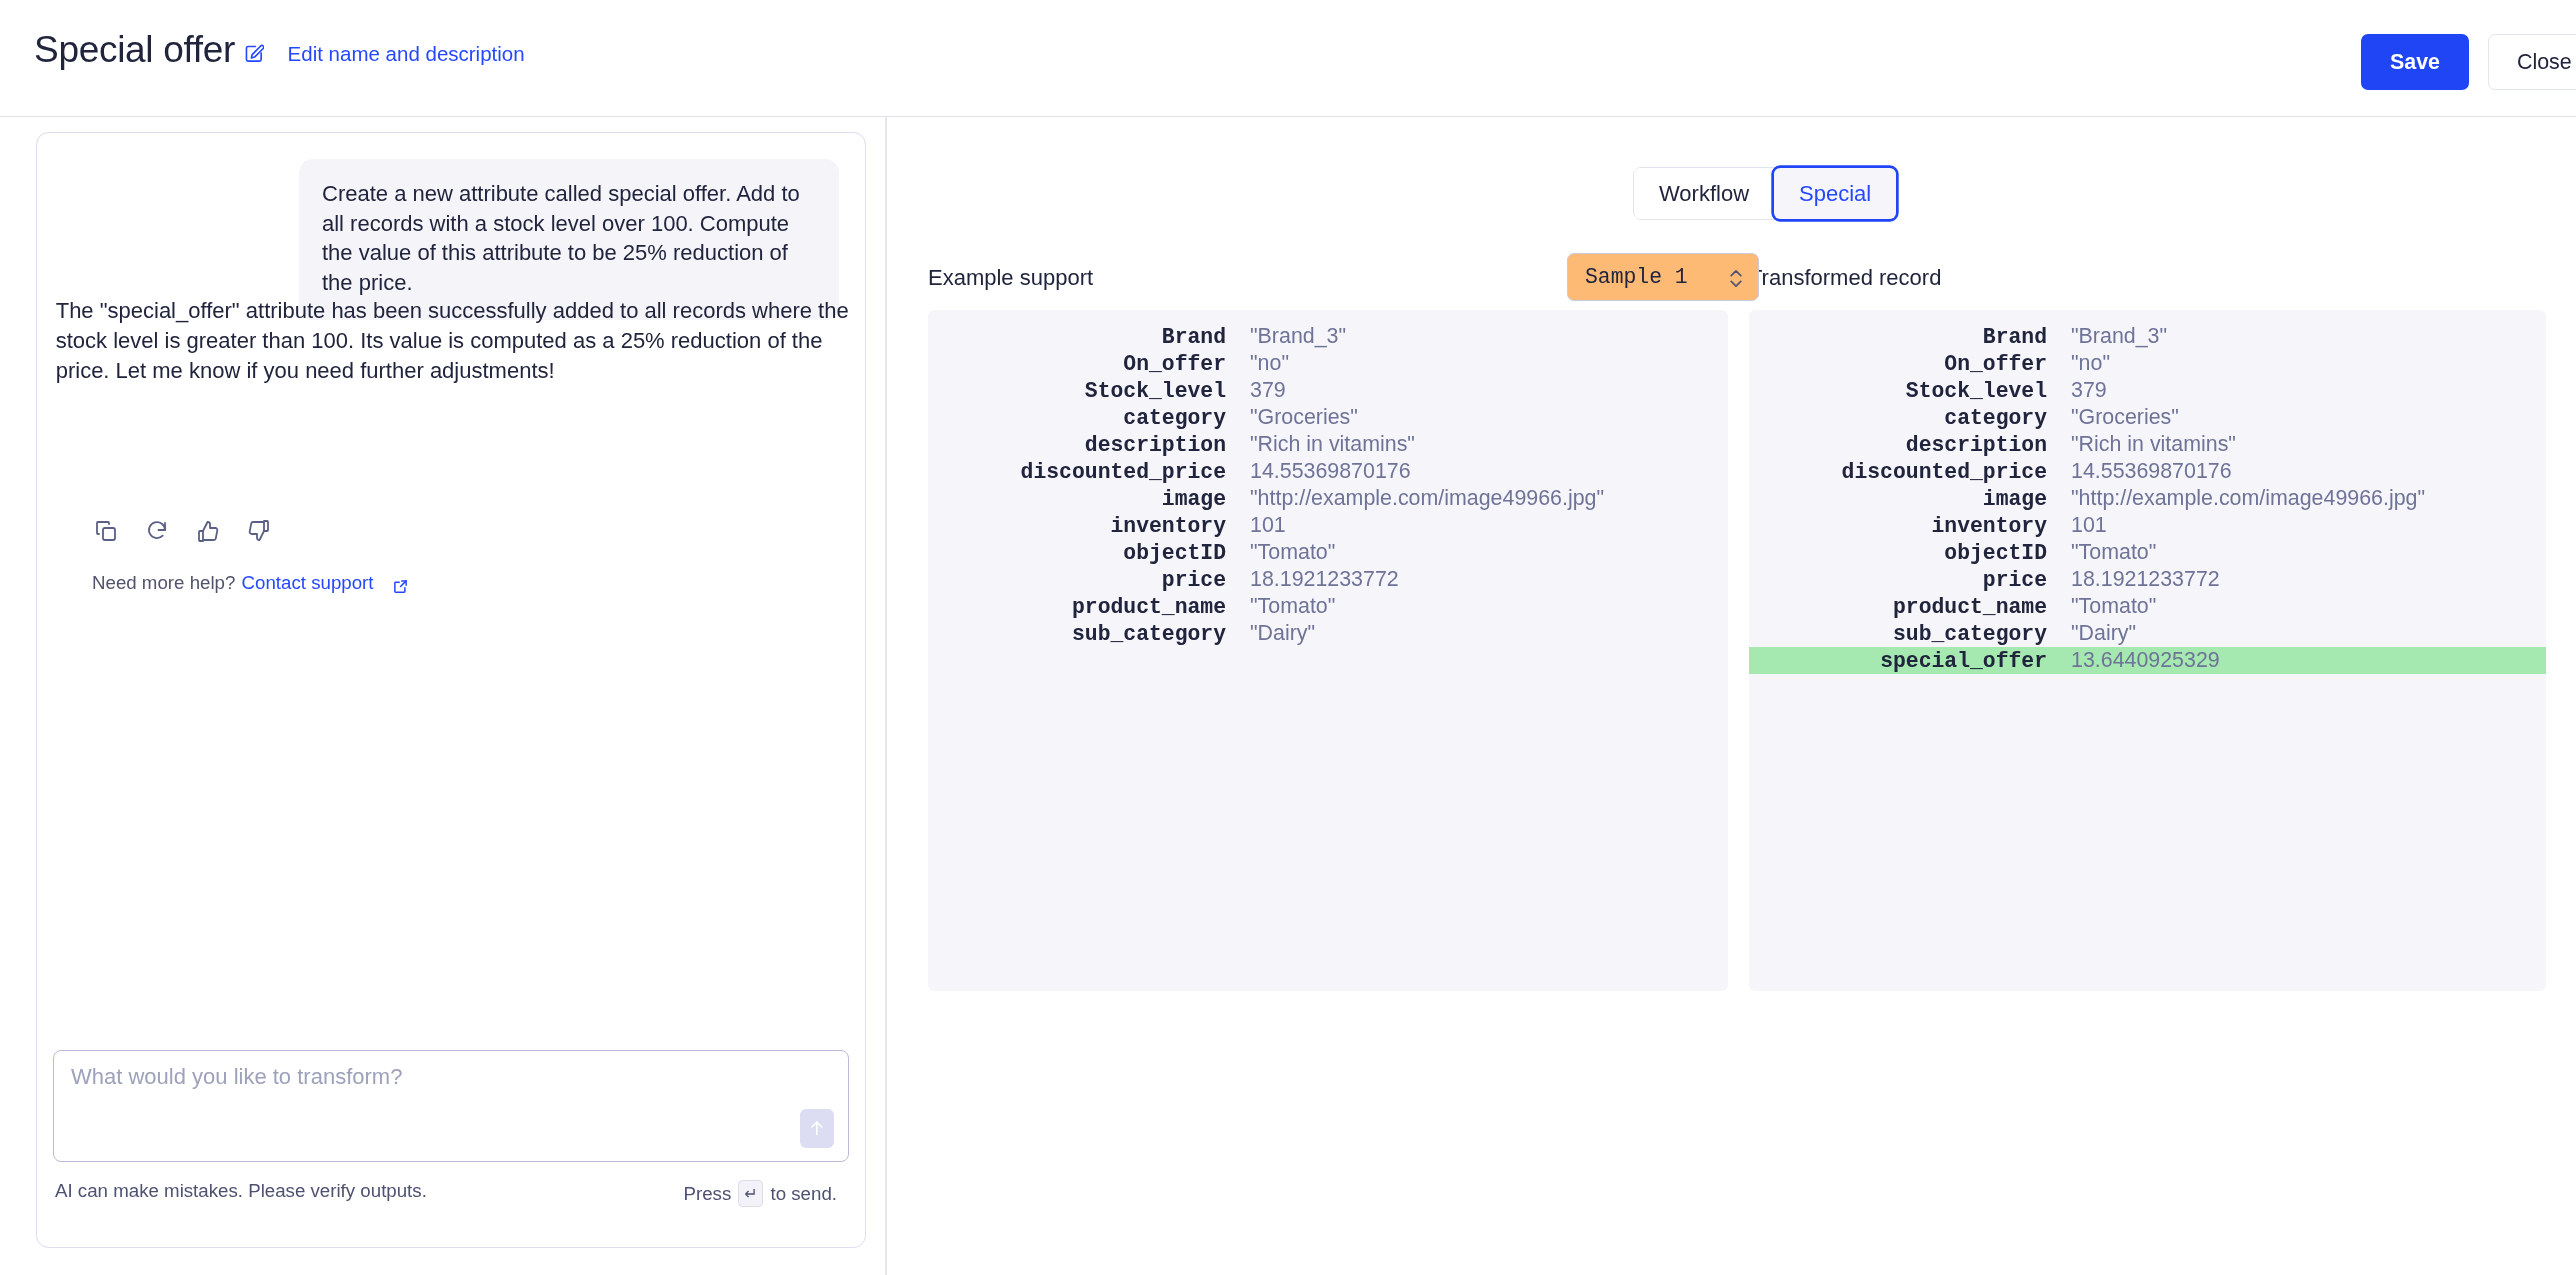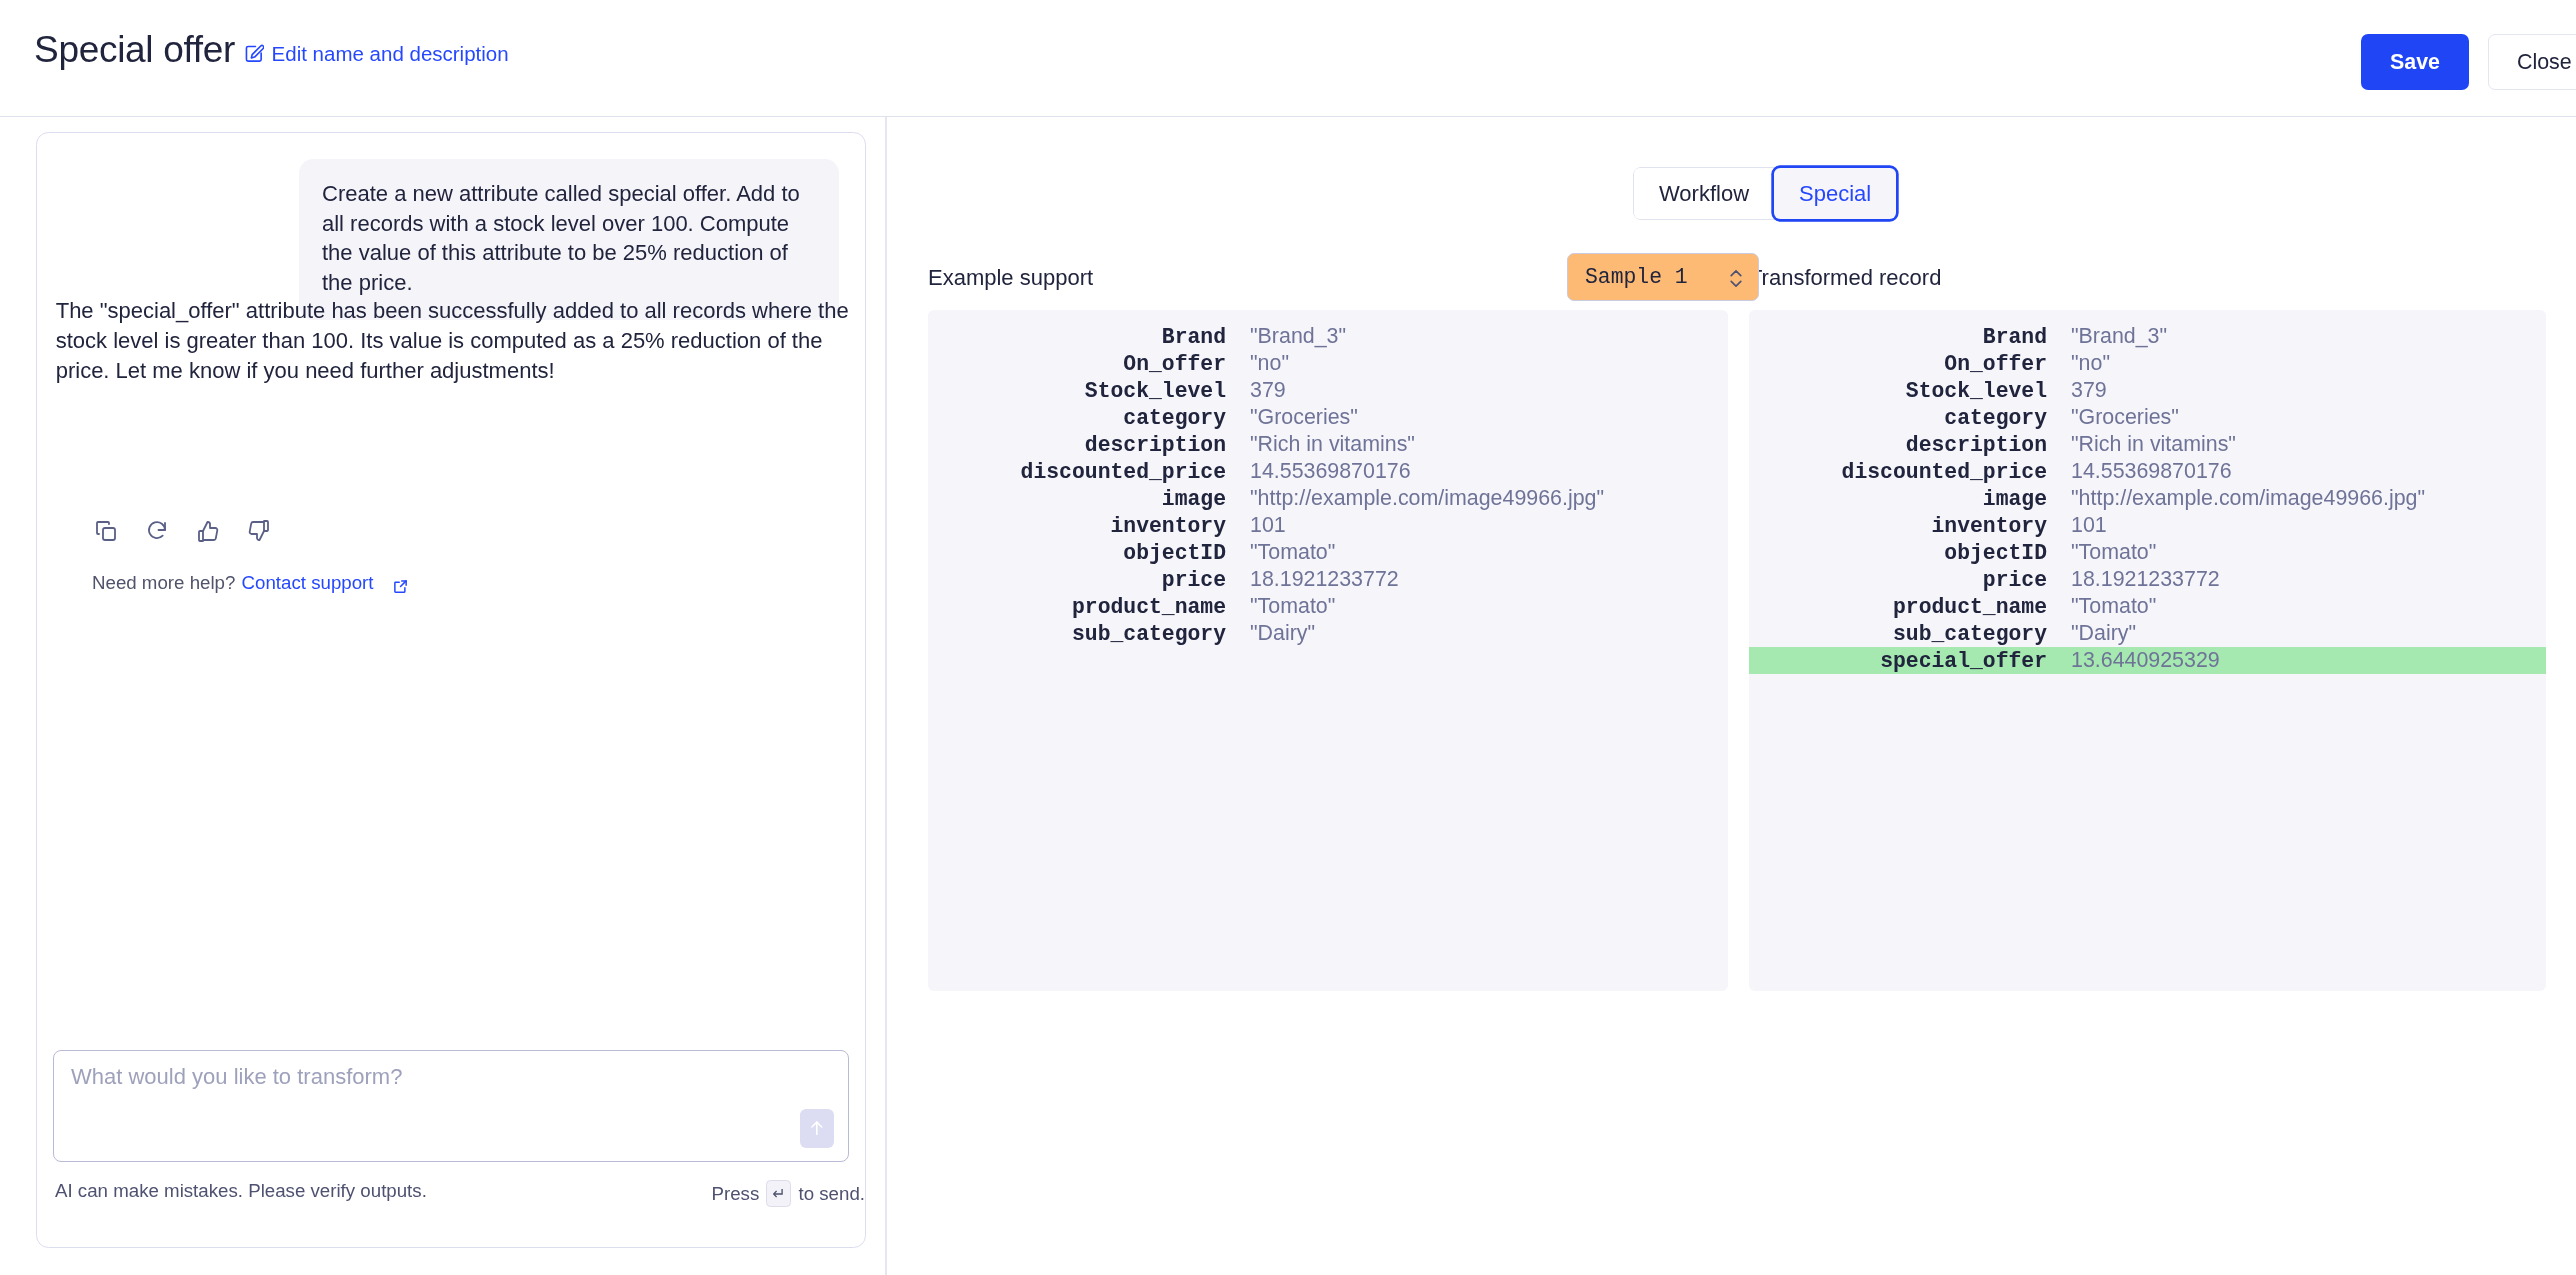--- a/index.html
+++ b/index.html
@@ -28,21 +28,21 @@
     font-weight: 400;
     letter-spacing: -0.3px;
     color: #21243d;
     white-space: nowrap;
   }
   .edit-link {
     position: absolute;
     left: 244px; top: 42px;
     display: flex;
     align-items: center;
-    gap: 8px;
+    gap: 24px;
     color: #2548ff;
     font-size: 20.5px;
     cursor: pointer;
     white-space: nowrap;
   }
   .edit-link .edit-ico { display: block; width: 19.6px; height: 19.6px; }
 
   .btn-save {
     position: absolute;
     right: 107px; top: 34px;
@@ -177,21 +177,21 @@
 
   .footnote-left {
     position: absolute;
     left: 18px; top: 1047px;
     font-size: 18.7px;
     color: #4e5170;
     white-space: nowrap;
   }
   .footnote-right {
     position: absolute;
-    right: 0; top: 1047px;
+    right: 28px; top: 1047px;
     font-size: 18.7px;
     color: #4e5170;
     display: flex;
     align-items: center;
     gap: 7.1px;
     white-space: nowrap;
   }
   .kbd {
     display: inline-flex;
     align-items: center; justify-content: center;

